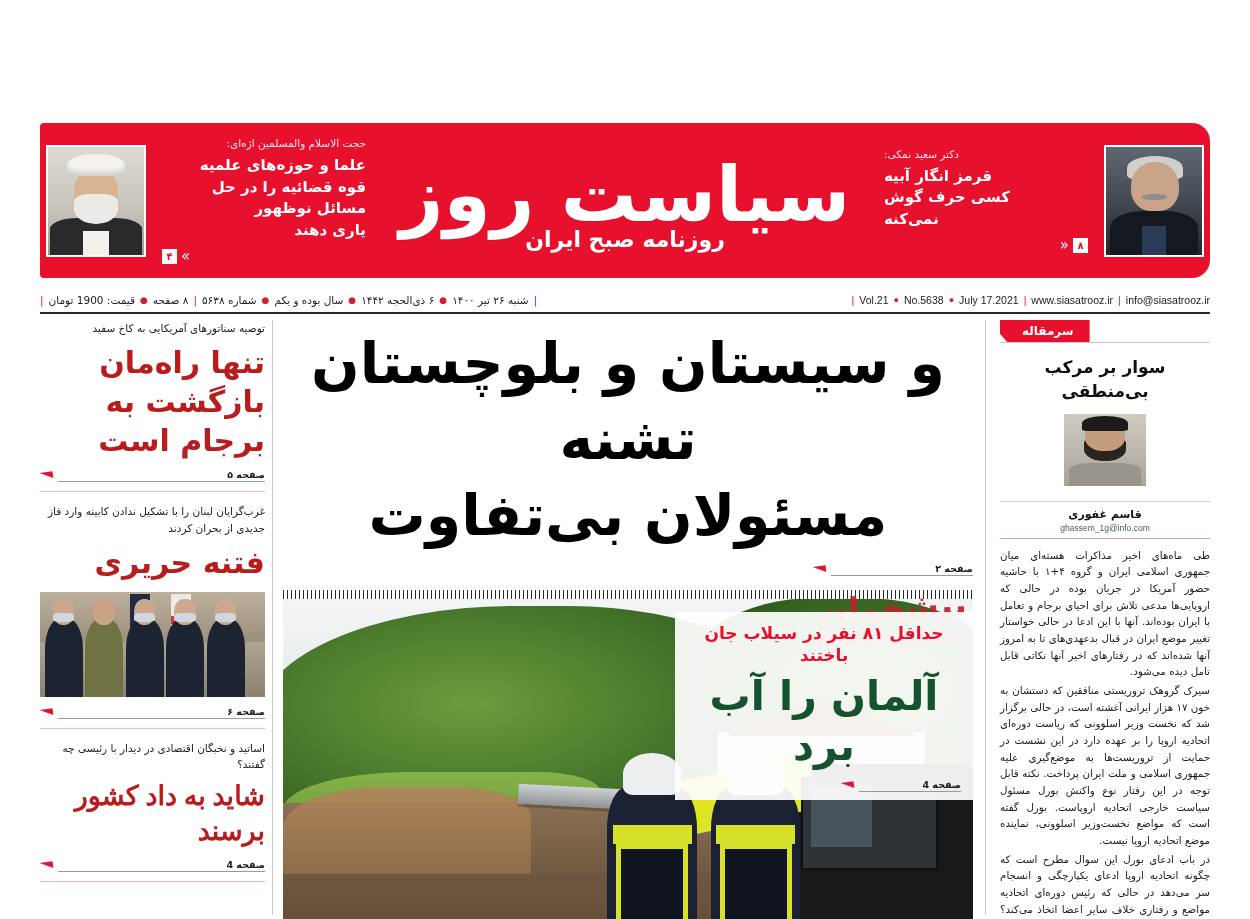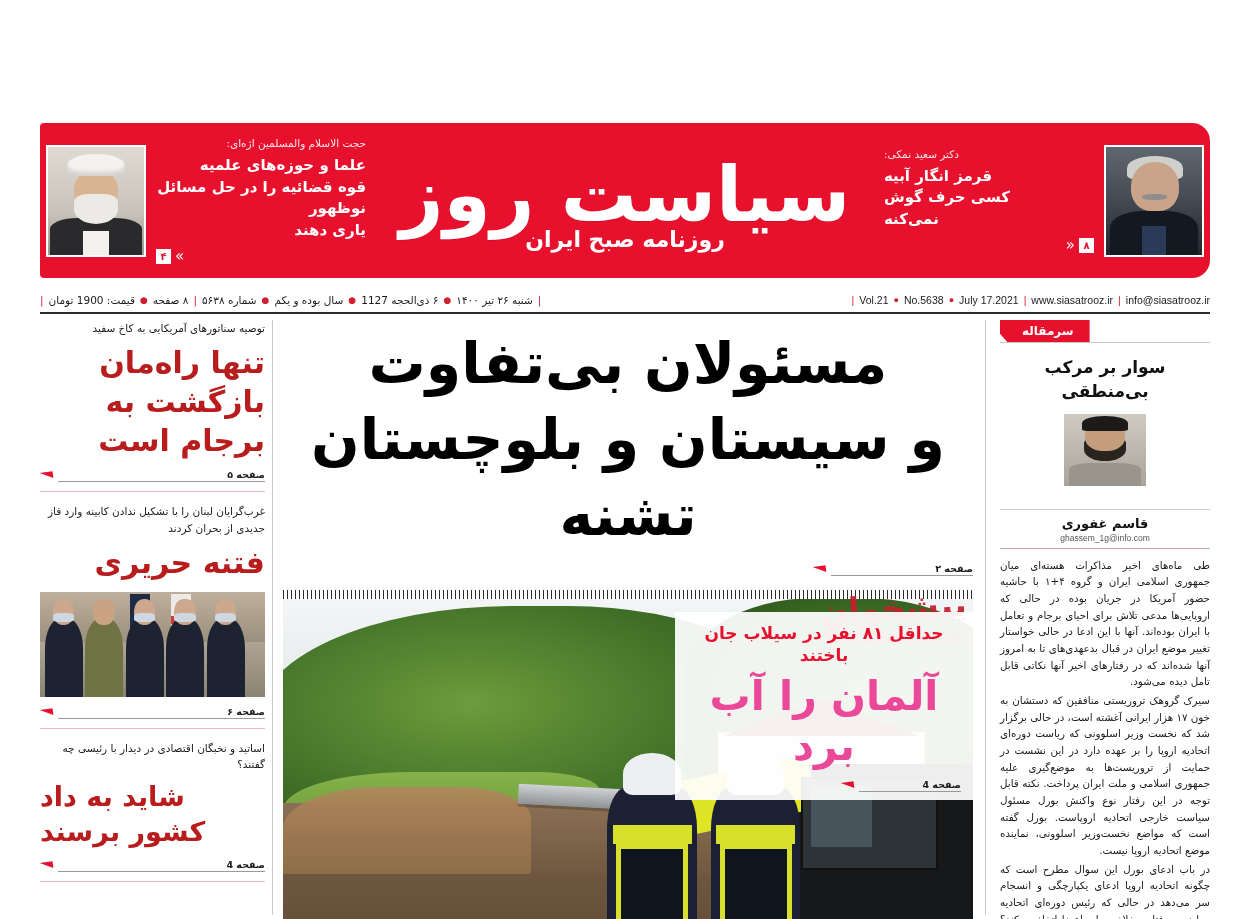--- a/index.html
+++ b/index.html
@@ -32,21 +32,21 @@
     display: flex;
     align-items: center;
   }
 
   .mast-left-box {
     width: 330px;
     height: 100%;
     display: flex;
     align-items: center;
     padding-right: 6px;
-    gap: 10px;
+    gap: 16px;
   }
 
   .mast-photo {
     width: 100px; height: 112px;
     border: 2px solid #ffffff;
     flex: none;
     overflow: hidden;
     position: relative;
     background: #2a2f38;
   }
@@ -446,21 +446,21 @@
     background: rgba(255,255,255,0.93);
     padding: 10px 12px 8px 12px;
     z-index: 8;
     text-align: center;
   }
   .ov-kicker {
     color: #e8112d; font-size: 17px; font-weight: 700;
     line-height: 1.3; margin-bottom: 4px;
   }
   .ov-head {
-    color: #ec4899; font-size: 41px; font-weight: 700;
+    color: #14532d; font-size: 41px; font-weight: 700;
     line-height: 1.22; letter-spacing: -1px;
   }
   .ov-pageref {
     display: flex; align-items: center; gap: 5px;
     margin-top: 8px; width: 120px;
   }
   .ov-pageref .tri {
     width: 0; height: 0;
     border-top: 7px solid #e8112d;
     border-left: 13px solid transparent;
@@ -516,22 +516,22 @@
   }
   .ed-photo .f { position: absolute; left: 26%; top: 10%; width: 48%; height: 42%;
                  background: #c49d7c; border-radius: 44%; }
   .ed-photo .h { position: absolute; left: 22%; top: 4%; width: 56%; height: 20%;
                  background: #1c1b19; border-radius: 50% 50% 12% 12%; }
   .ed-photo .b { position: absolute; left: 24%; top: 34%; width: 52%; height: 32%;
                  background: #2a241f; border-radius: 22% 22% 50% 50%; }
   .ed-photo .s { position: absolute; left: 6%; bottom: 0; width: 88%; height: 32%;
                  background: #9a958c; border-radius: 30% 30% 0 0; }
   .ed-author {
-    text-align: center; font-size: 13px; font-weight: 700;
-    color: #111; margin-top: 23px;
+    text-align: center; font-size: 11px; font-weight: 700;
+    color: #111; margin-top: 15px;
     border-top: 1px solid #cfcfcf; padding-top: 6px;
   }
   .ed-email {
     text-align: center; font-size: 8.5px; color: #555;
     font-family: "Liberation Sans", sans-serif;
     direction: ltr; margin-top: 2px;
     border-bottom: 1px solid #d8a0a8; padding-bottom: 5px;
   }
   .ed-body {
     margin-top: 8px;
@@ -604,21 +604,21 @@
       <span>July 17.2021</span>
       <span class="bar">|</span>
       <span>www.siasatrooz.ir</span>
       <span class="bar">|</span>
       <span>info@siasatrooz.ir</span>
     </div>
     <div class="fa">
       <span class="bar">|</span>
       <span>شنبه ۲۶ تیر ۱۴۰۰</span>
       <span class="dot">●</span>
-      <span>۶ ذی‌الحجه 1127</span>
+      <span>۶ ذی‌الحجه ۱۴۴۲</span>
       <span class="dot">●</span>
       <span>سال بوده و یکم</span>
       <span class="dot">●</span>
       <span>شماره ۵۶۳۸</span>
       <span class="bar">|</span>
       <span>۸ صفحه</span>
       <span class="dot">●</span>
       <span>قیمت: 1900 تومان</span>
       <span class="bar">|</span>
     </div>
@@ -673,33 +673,33 @@
       <div class="pageref">
         <span class="lbl">صفحه ۶</span>
         <span class="tri"></span>
       </div>
     </div>
 
     <div class="hr-red"></div>
 
     <div class="side-story">
       <div class="side-kicker" style="text-align:right;">اساتید و نخبگان اقتصادی در دیدار با رئیسی چه گفتند؟</div>
-      <div class="side-head sm" style="text-align:left;">شاید به داد کشور برسند</div>
+      <div class="side-head sm" style="text-align:right;font-family:Liberation Serif, serif;">شاید به داد کشور برسند</div>
       <div class="pageref">
         <span class="lbl">صفحه 4</span>
         <span class="tri"></span>
       </div>
     </div>
 
     <div class="hr-red"></div>
   </div>
 
   <div class="main">
+    <div class="main-head">و سیستان و بلوچستان تشنه</div>
     <div class="main-head">مسئولان بی‌تفاوت</div>
-    <div class="main-head">و سیستان و بلوچستان تشنه</div>
     <div class="main-pageref">
       <span class="lbl">صفحه ۲</span>
       <span class="tri"></span>
     </div>
 
     <div class="photo-frame">
       <div class="photo-hatch"></div>
       <div class="scene">
         <span class="sky"></span>
         <span class="hill"></span>

